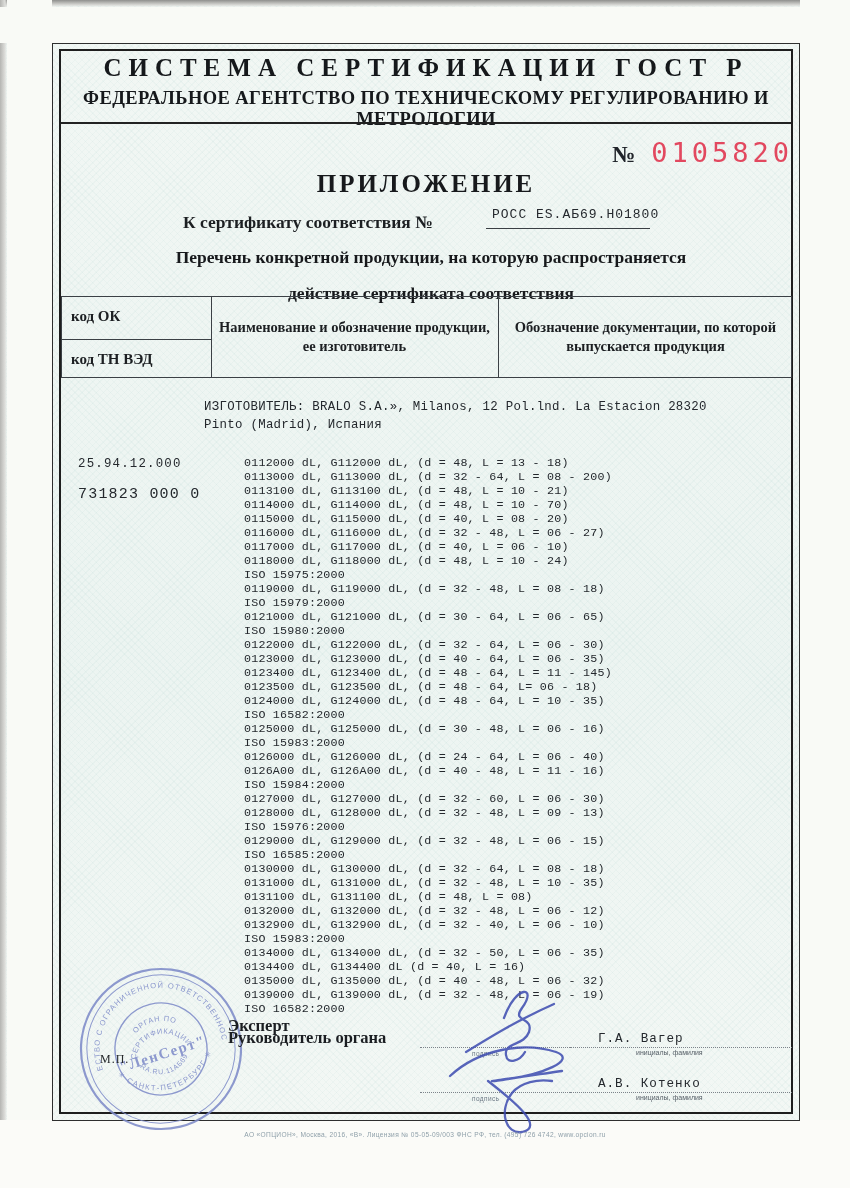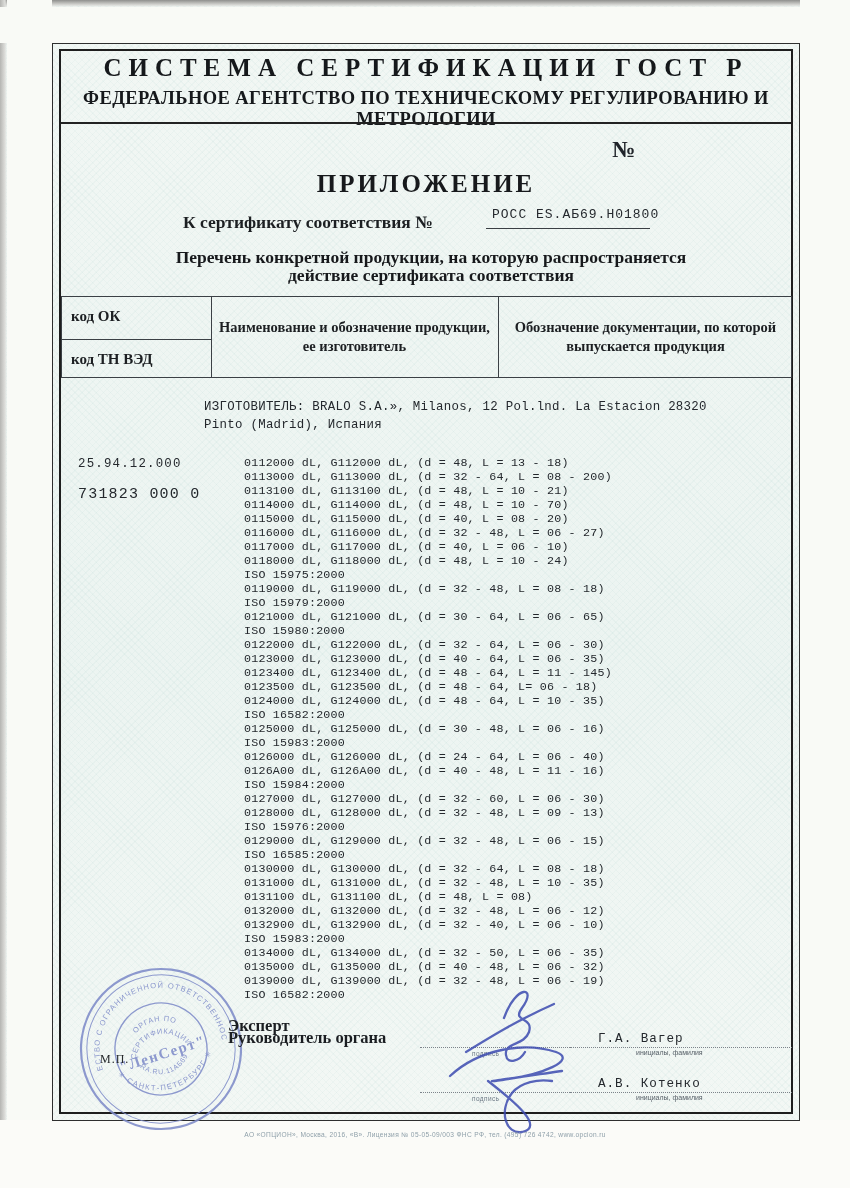--- a/index.html
+++ b/index.html
@@ -41,21 +41,21 @@
   .doc-title { position:absolute; left:62px; top:170px; width:728px; text-align:center;
     font-size:25px; font-weight:bold; letter-spacing:3px; color:#17191c; }
 
   .cert-label { position:absolute; left:183px; top:212px; font-size:17.5px; font-weight:bold; }
   .cert-value { position:absolute; left:492px; top:207px; font-family:"Liberation Mono", monospace;
     font-size:13px; letter-spacing:1px; color:#2c3137; }
   .cert-underline { position:absolute; left:486px; top:228px; width:164px; border-bottom:1.4px solid #3a3f44; }
 
   .subtitle { position:absolute; left:62px; width:738px; text-align:center;
     font-size:17.5px; font-weight:bold; color:#17191c; }
-  .sub-1 { top:247px; } .sub-2 { top:265px; }
+  .sub-1 { top:247px; } .sub-2 { top:283px; }
 
   .tbl { position:absolute; left:61px; top:296px; width:731px; height:82px;
     border:1.4px solid #3b4045; }
   .tbl .v1 { position:absolute; left:149px; top:0; height:100%; border-left:1.2px solid #3b4045; }
   .tbl .v2 { position:absolute; left:436px; top:0; height:100%; border-left:1.2px solid #3b4045; }
   .tbl .h1 { position:absolute; left:0; top:42px; width:149px; border-top:1.2px solid #3b4045; }
   .tbl .c1a { position:absolute; left:9px; top:11px; font-size:15px; font-weight:bold; }
   .tbl .c1b { position:absolute; left:9px; top:54px; font-size:15px; font-weight:bold; }
   .tbl .c2 { position:absolute; left:149px; top:21px; width:287px; text-align:center;
     font-size:14.5px; font-weight:bold; line-height:19px; }
@@ -110,20 +110,21 @@
 
   <div class="border-outer"></div>
   <div class="border-inner"></div>
 
   <div class="hdr-title hdr-1">СИСТЕМА СЕРТИФИКАЦИИ ГОСТ Р</div>
   <div class="hdr-title hdr-2">ФЕДЕРАЛЬНОЕ АГЕНТСТВО ПО ТЕХНИЧЕСКОМУ РЕГУЛИРОВАНИЮ И МЕТРОЛОГИИ</div>
   <div class="hdr-rule"></div>
 
   <div class="blank-no">
     <span class="no-sign">№</span>
+    <span class="no-digits">0105820</span>
   </div>
 
   <div class="doc-title">ПРИЛОЖЕНИЕ</div>
 
   <div class="cert-label">К сертификату соответствия №</div>
   <div class="cert-value mono">РОСС ES.АБ69.H01800</div>
   <div class="cert-underline"></div>
 
   <div class="subtitle sub-1">Перечень конкретной продукции,  на которую распространяется</div>
   <div class="subtitle sub-2">действие сертификата соответствия</div>
@@ -175,20 +176,21 @@
       <div class="product-line">ISO 15976:2000</div>
       <div class="product-line">0129000 dL, G129000 dL, (d = 32 - 48, L = 06 - 15)</div>
       <div class="product-line">ISO 16585:2000</div>
       <div class="product-line">0130000 dL, G130000 dL, (d = 32 - 64, L = 08 - 18)</div>
       <div class="product-line">0131000 dL, G131000 dL, (d = 32 - 48, L = 10 - 35)</div>
       <div class="product-line">0131100 dL, G131100 dL, (d = 48, L = 08)</div>
       <div class="product-line">0132000 dL, G132000 dL, (d = 32 - 48, L = 06 - 12)</div>
       <div class="product-line">0132900 dL, G132900 dL, (d = 32 - 40, L = 06 - 10)</div>
       <div class="product-line">ISO 15983:2000</div>
       <div class="product-line">0134000 dL, G134000 dL, (d = 32 - 50, L = 06 - 35)</div>
+      <div class="product-line">0134400 dL, G134400 dL (d = 40, L = 16)</div>
       <div class="product-line">0135000 dL, G135000 dL, (d = 40 - 48, L = 06 - 32)</div>
       <div class="product-line">0139000 dL, G139000 dL, (d = 32 - 48, L = 06 - 19)</div>
       <div class="product-line">ISO 16582:2000</div>
     </div>
 
   <div class="stamp-wrap">
     <svg width="186" height="186" viewBox="-93 -93 186 186">
       <g transform="rotate(-14)" fill="none" stroke="#7f8cc9">
         <circle r="80" stroke-width="2.2"></circle>
         <circle r="74" stroke-width="1"></circle>

